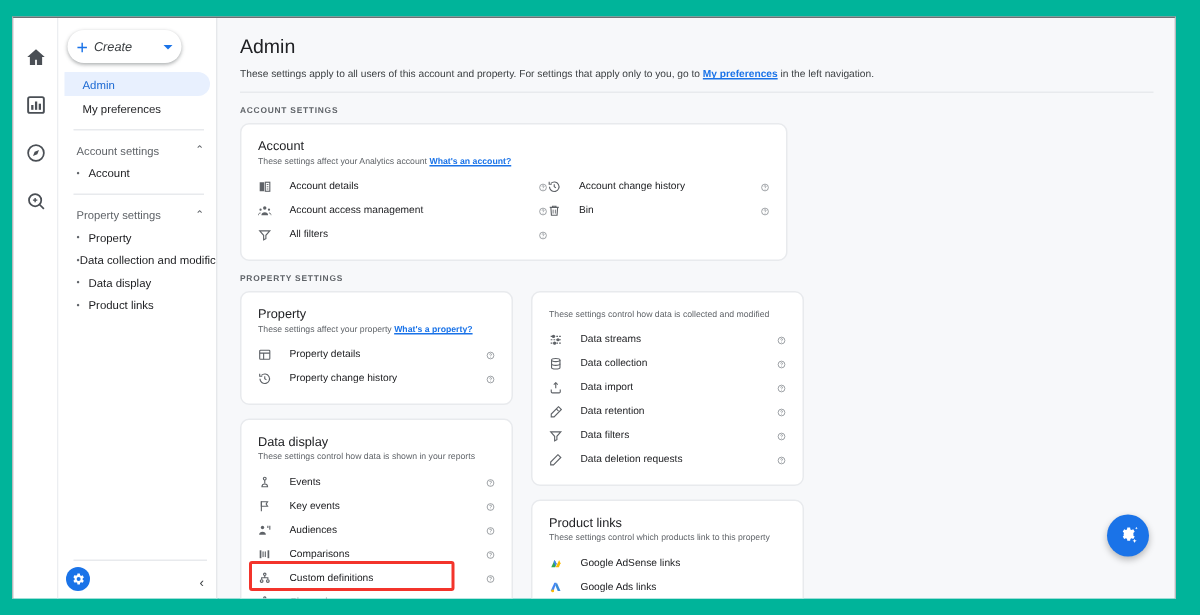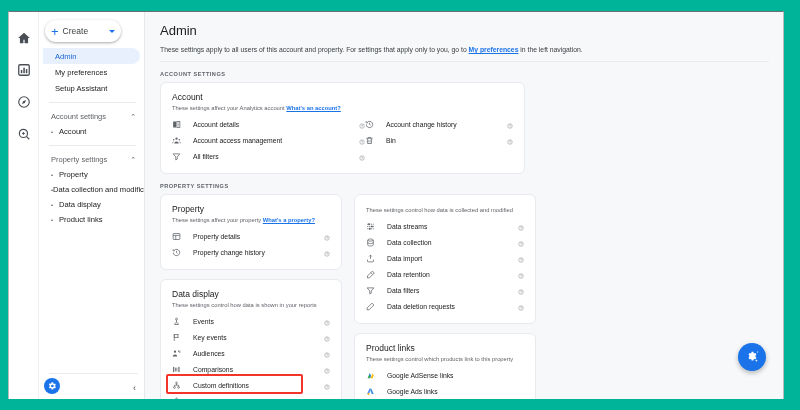--- a/index.html
+++ b/index.html
@@ -56,21 +56,21 @@
     border-radius: 11px;
     box-shadow: 0 1px 3px rgba(60,64,67,.32), 0 1px 2px rgba(60,64,67,.15);
     display: flex; align-items: center; gap: 4px;
     padding: 0 6px;
     cursor: pointer;
   }
   #create-btn .plus {
     color: #1a73e8; font-size: 13px; line-height: 1; font-weight: 400;
   }
   #create-btn .lbl {
-    font-size: 8.5px; color: #3c4043; flex: 1;
+    font-size: 8.5px; color: #3c4043; flex: 1; font-style: italic;
   }
   #create-btn .caret {
     width: 0; height: 0;
     border-left: 3px solid transparent;
     border-right: 3px solid transparent;
     border-top: 3.5px solid #1a73e8;
   }
 
   #nav-list { position: absolute; left: 0; top: 36px; width: 100%; }
   .nav-item {
@@ -277,23 +277,20 @@
       <span class="caret"></span>
     </div>
 
     <div id="nav-list">
       <div class="nav-item selected">
         <span>Admin</span>
       </div>
       <div class="nav-item">
         <span>My preferences</span>
       </div>
-      <div class="nav-item">
-        <span>Setup Assistant</span>
-      </div>
 
       <div class="nav-sep"></div>
 
       <div class="nav-group-header">
         <span class="gh-label">Account settings</span>
         <span class="chev">⌃</span>
       </div>
       <div class="nav-sub">
         <span class="bullet">•</span>
         <span>Account</span>

